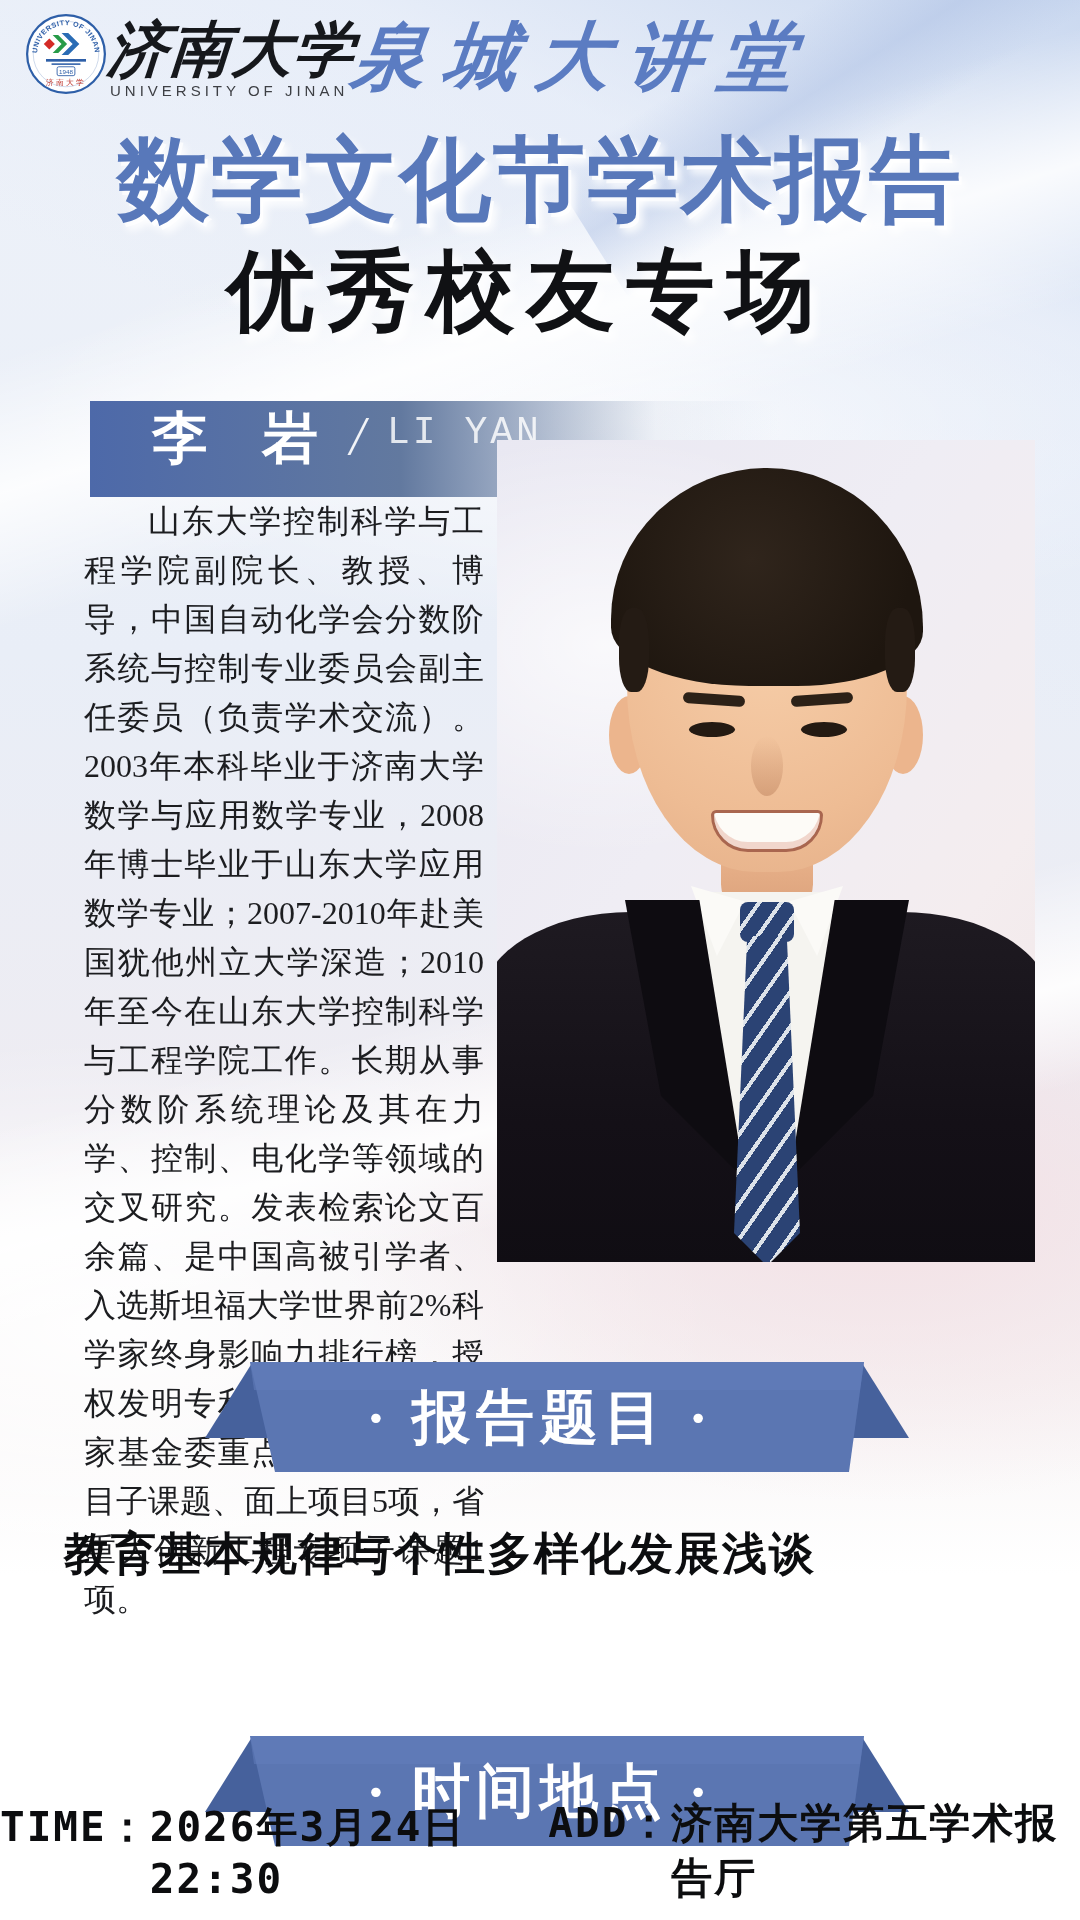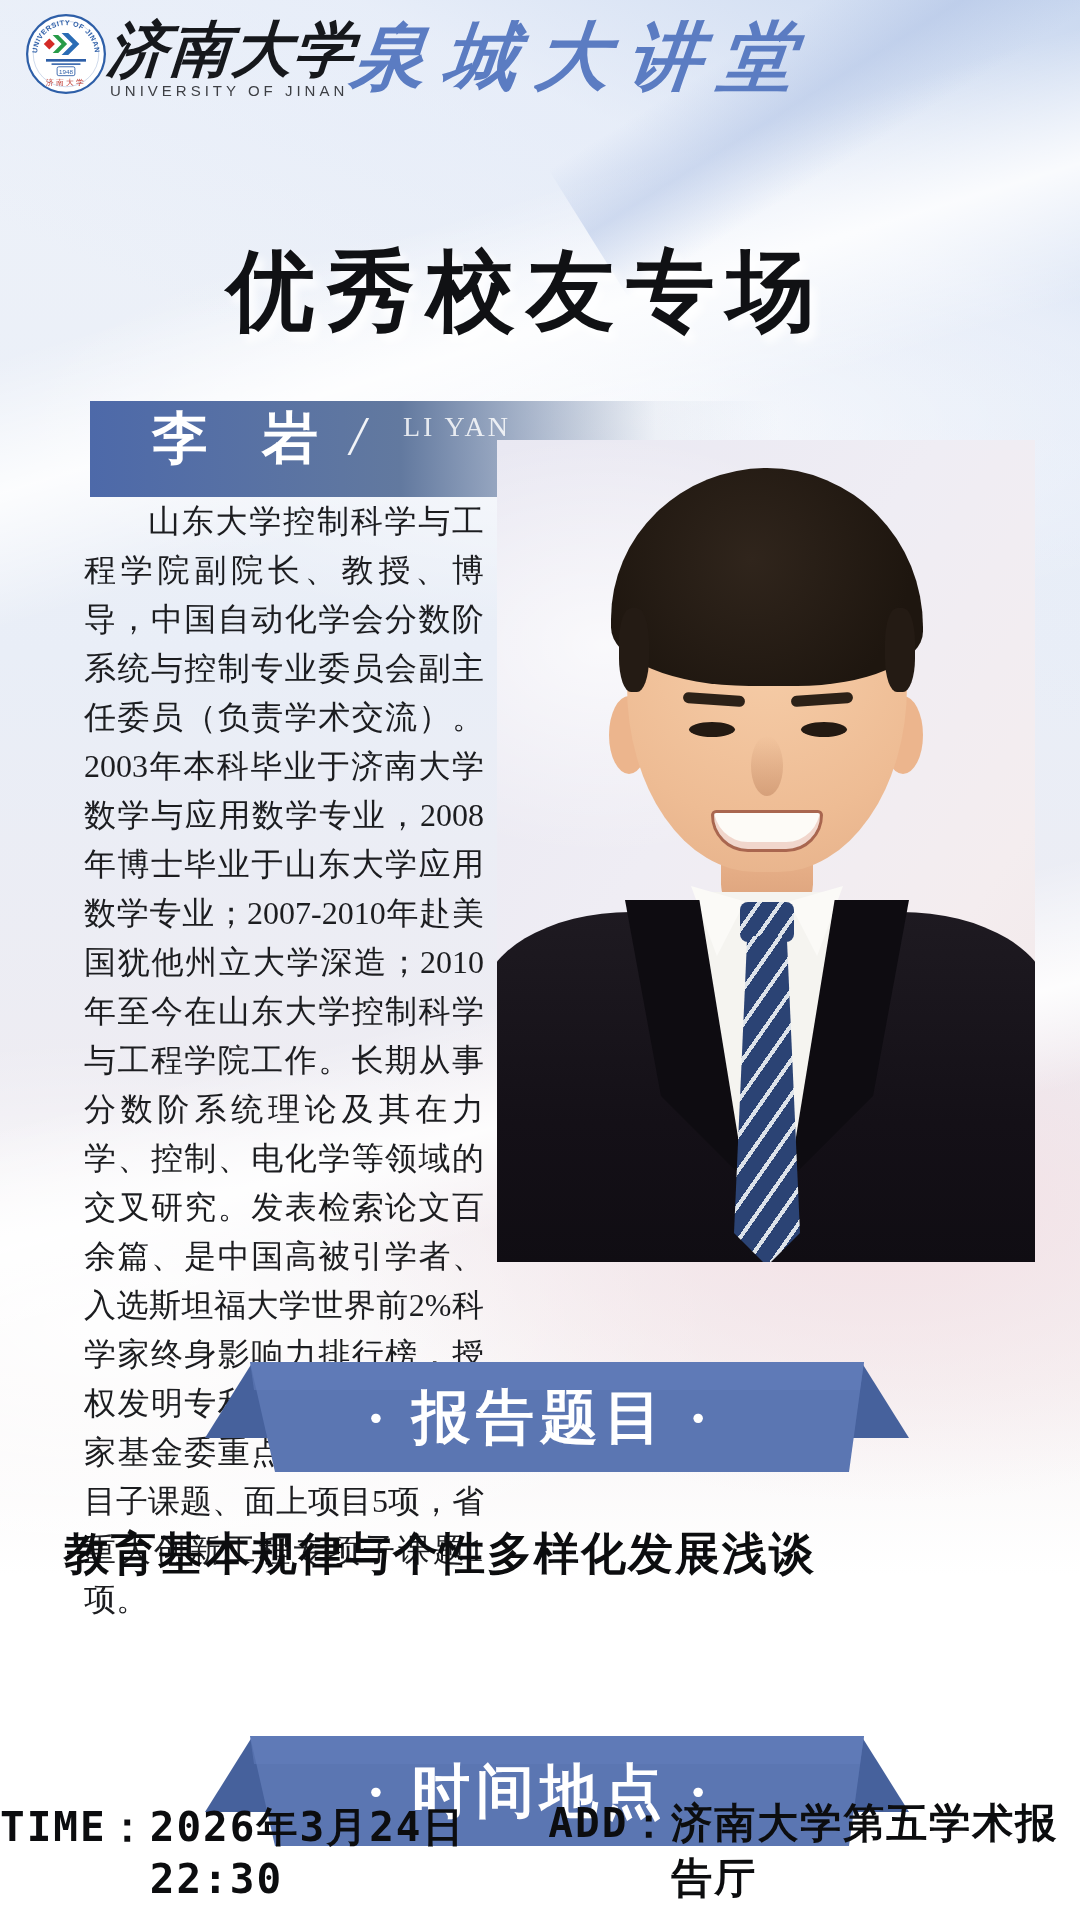--- a/index.html
+++ b/index.html
@@ -44,22 +44,22 @@
     text-shadow:6px 8px 8px rgba(255,255,255,.95); }
 
   
   .name-banner{ position:absolute; left:90px; top:401px; width:690px; height:96px;
     background:linear-gradient(90deg, #4d69a9 0%, #62799f 45%, rgba(205,213,228,.25) 82%, rgba(230,235,243,0) 100%);
     display:flex; align-items:flex-start; }
   .name-cn{ font-family:"Liberation Serif","DejaVu Serif",serif; font-weight:700; font-size:56px;
     color:#ffffff; margin-left:62px; word-spacing:36px; letter-spacing:2px; }
   .name-sep{ font-family:"Liberation Serif","DejaVu Serif",serif; font-size:54px; font-weight:400;
     color:rgba(255,255,255,.92); font-style:italic; margin:0 22px 0 30px; transform:translateY(4px); }
-  .name-en{ font-family:Liberation Serif, serif; font-size:28px; color:rgba(255,255,255,.82);
-    letter-spacing:3px; transform:translateY(10px);margin-left:16px; }
+  .name-en{ font-family:Liberation Mono, monospace; font-size:38px; color:rgba(255,255,255,.82);
+    letter-spacing:3px; transform:translateY(10px); }
 
   
   .bio{ position:absolute; left:84px; top:497px; width:400px;
     font-family:"Liberation Serif","DejaVu Serif",serif; font-size:32px; line-height:49px;
     color:#1c1d20; text-align:justify; text-indent:2em; }
 
   
   .photo{ position:absolute; left:497px; top:440px; width:538px; height:822px; overflow:hidden;
     background:
       radial-gradient(ellipse 420px 300px at 20% 25%, rgba(255,255,255,.7), rgba(255,255,255,0) 70%),
@@ -149,20 +149,21 @@
       <rect x="23" y="44.4" width="26" height="1.4" fill="#2e5fa8"></rect>
       <rect x="28" y="47.5" width="16" height="8" rx="1.5" fill="none" stroke="#2e5fa8" stroke-width="0.8"></rect>
       <text x="36" y="53.8" font-size="5.6" text-anchor="middle" fill="#2e5fa8">1948</text>
       <text x="36" y="64" font-size="7" text-anchor="middle" fill="#bf3a32" letter-spacing="2" font-family="'Liberation Serif',serif">济南大学</text>
     </svg>
     <div class="uni-cn">济南大学</div>
     <div class="uni-en">UNIVERSITY OF JINAN</div>
     <div class="series">泉城大讲堂</div>
   </div>
 
+  <div class="title1">数学文化节学术报告</div>
   <div class="title2">优秀校友专场</div>
 
   <div class="name-banner">
     <span class="name-cn">李 岩</span>
     <span class="name-sep">/</span>
     <span class="name-en">LI YAN</span>
   </div>
 
   <div class="bio">山东大学控制科学与工程学院副院长、教授、博导，中国自动化学会分数阶系统与控制专业委员会副主任委员（负责学术交流）。2003年本科毕业于济南大学数学与应用数学专业，2008年博士毕业于山东大学应用数学专业；2007-2010年赴美国犹他州立大学深造；2010年至今在山东大学控制科学与工程学院工作。长期从事分数阶系统理论及其在力学、控制、电化学等领域的交叉研究。发表检索论文百余篇、是中国高被引学者、入选斯坦福大学世界前2%科学家终身影响力排行榜，授权发明专利十余件，主持国家基金委重点项目、重大项目子课题、面上项目5项，省重大创新工程专项子课题1项。</div>
 

